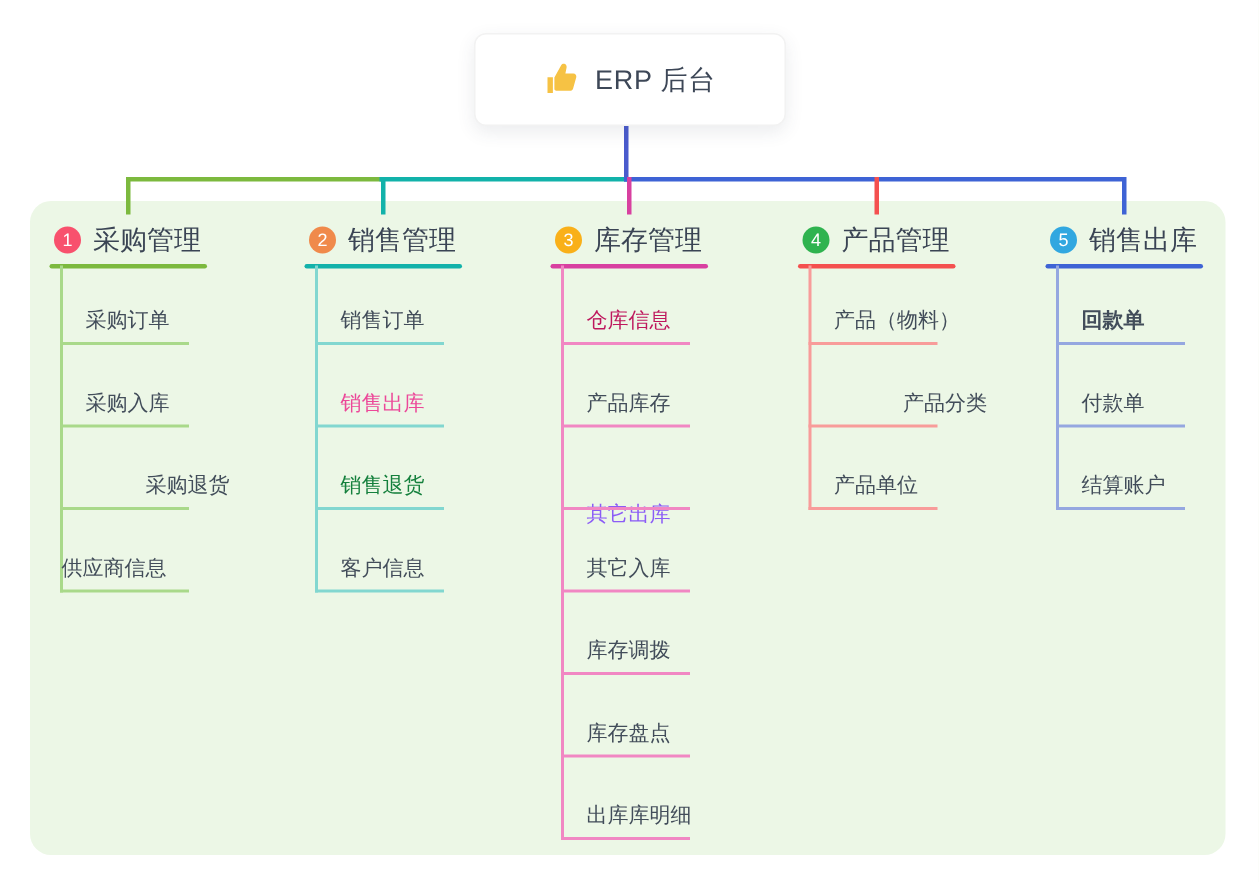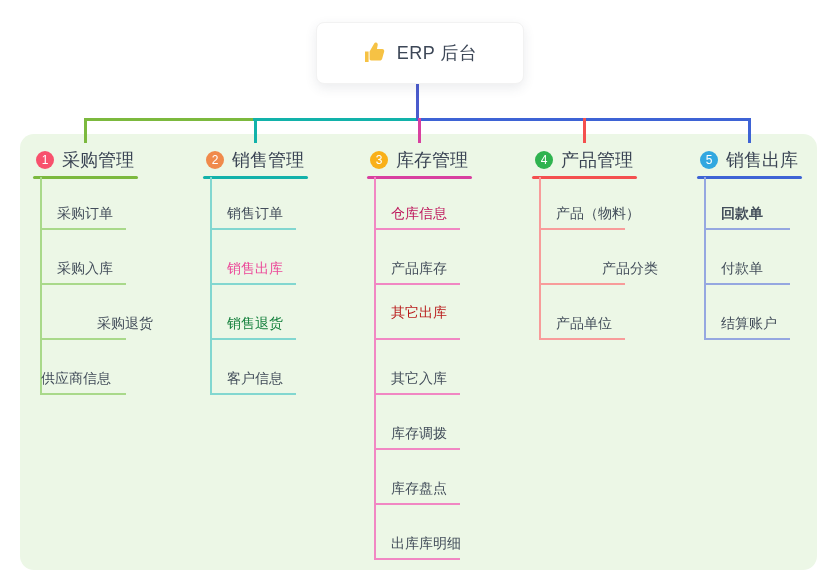--- a/index.html
+++ b/index.html
@@ -80,21 +80,21 @@
       <div class="branch-header" style="left: 419px; top: 148px;">
         <div class="badge" style="background: rgb(249, 176, 25);">3</div>
         <div class="branch-label" style="color: rgb(58, 68, 84);">库存管理</div>
       </div>
       <div class="line" style="left: 367px; top: 176px; width: 105px; height: 3px; background: rgb(216, 64, 160); border-radius: 2px;"></div>
       <div class="line" style="left: 374px; top: 177px; width: 2px; height: 383px; background: rgb(241, 135, 195);"></div>
       <div class="sub-item" style="left: 391px; top: 205px; color: #be185d;">仓库信息</div>
       <div class="line" style="left: 374px; top: 228px; width: 86px; height: 2px; background: rgb(241, 135, 195);"></div>
       <div class="sub-item" style="left: 391px; top: 260px; color: rgb(66, 77, 90);">产品库存</div>
       <div class="line" style="left: 374px; top: 283px; width: 86px; height: 2px; background: rgb(241, 135, 195);"></div>
-      <div class="sub-item" style="left: 391px; top: 304px; color: #b91c1c;">其它出库</div>
+      <div class="sub-item" style="left: 391px; top: 334px; color: #8b5cf6;">其它出库</div>
       <div class="line" style="left: 374px; top: 338px; width: 86px; height: 2px; background: rgb(241, 135, 195);"></div>
       <div class="sub-item" style="left: 391px; top: 370px; color: rgb(66, 77, 90);">其它入库</div>
       <div class="line" style="left: 374px; top: 393px; width: 86px; height: 2px; background: rgb(241, 135, 195);"></div>
       <div class="sub-item" style="left: 391px; top: 425px; color: rgb(66, 77, 90);">库存调拨</div>
       <div class="line" style="left: 374px; top: 448px; width: 86px; height: 2px; background: rgb(241, 135, 195);"></div>
       <div class="sub-item" style="left: 391px; top: 480px; color: rgb(66, 77, 90);">库存盘点</div>
       <div class="line" style="left: 374px; top: 503px; width: 86px; height: 2px; background: rgb(241, 135, 195);"></div>
       <div class="sub-item" style="left: 391px; top: 535px; color: rgb(66, 77, 90);">出库库明细</div>
       <div class="line" style="left: 374px; top: 558px; width: 86px; height: 2px; background: rgb(241, 135, 195);"></div>
       <div class="branch-header" style="left: 584px; top: 148px;">

